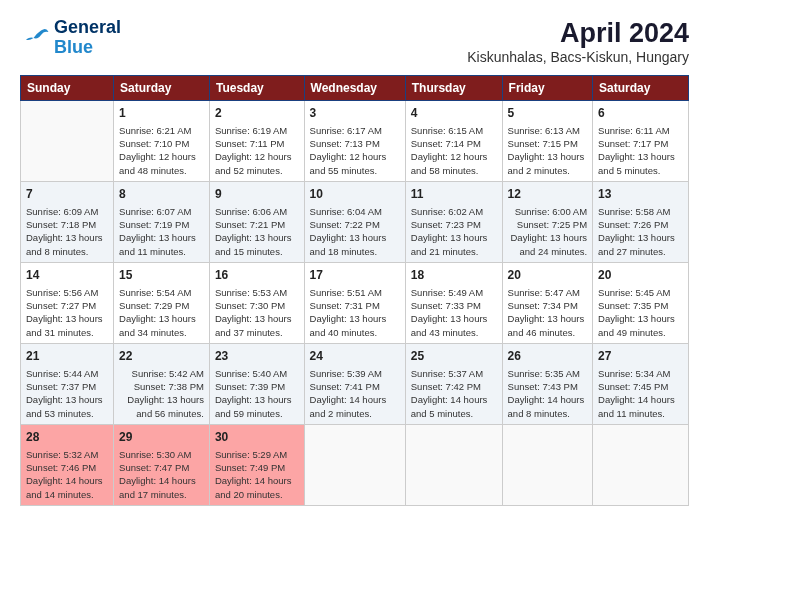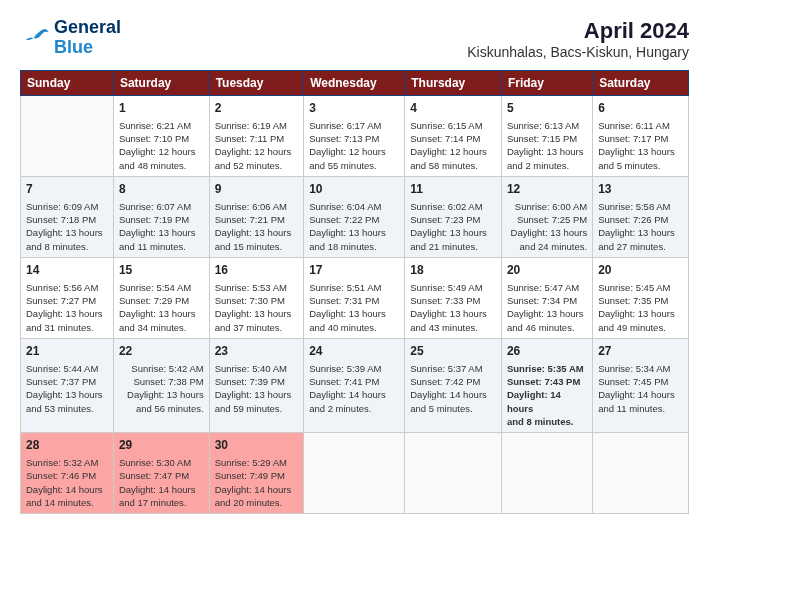--- a/index.html
+++ b/index.html
@@ -32,21 +32,21 @@
       line-height: 1.1;
     }
     .logo-bird {
       width: 30px;
       height: 30px;
     }
     .title-block {
       text-align: right;
     }
     .cal-title {
-      font-size: 22px;
+      font-size: 27px;
       font-weight: bold;
       color: #1a1a2e;
     }
     .cal-subtitle {
       font-size: 14px;
       color: #333;
       font-weight: normal;
     }
     table {
       width: 100%;
@@ -309,21 +309,21 @@
           </td>
           <td>
             <span class="day-num">25</span>
             <div class="day-info" style="white-space: pre-line;">Sunrise: 5:37 AM
 Sunset: 7:42 PM
 Daylight: 14 hours
 and 5 minutes.</div>
           </td>
           <td>
             <span class="day-num">26</span>
-            <div class="day-info" style="white-space: pre-line; font-weight: bold;">Sunrise: 5:35 AM
+            <div class="day-info" style="white-space: pre-line;">Sunrise: 5:35 AM
 Sunset: 7:43 PM
 Daylight: 14 hours
 and 8 minutes.</div>
           </td>
           <td>
             <span class="day-num">27</span>
             <div class="day-info" style="white-space: pre-line;">Sunrise: 5:34 AM
 Sunset: 7:45 PM
 Daylight: 14 hours
 and 11 minutes.</div>

